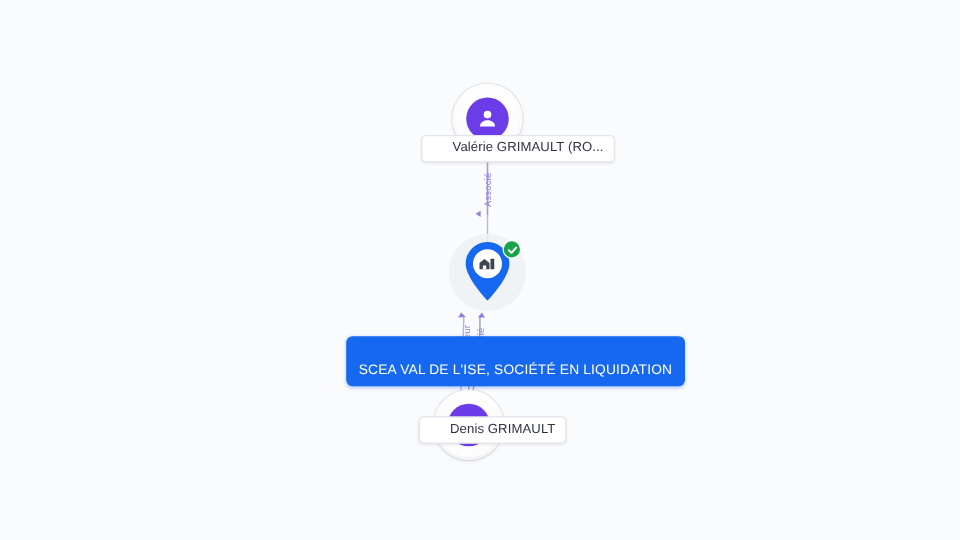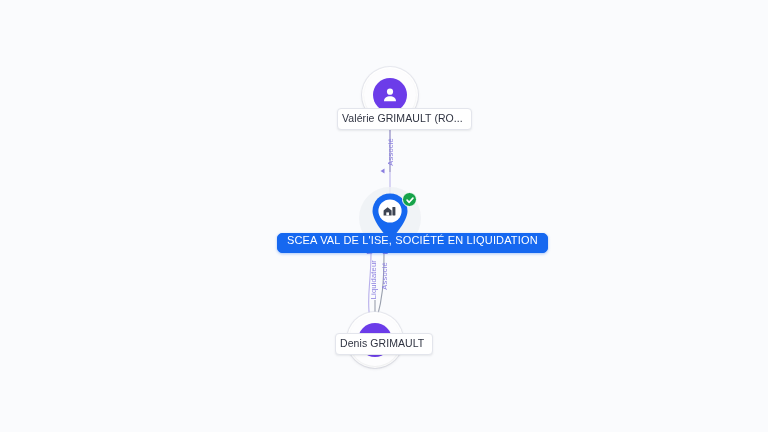--- a/index.html
+++ b/index.html
@@ -97,37 +97,38 @@
     justify-content: center;
     box-sizing: border-box;
   }
 
   
   .node-label {
     position: absolute;
     background: #ffffff;
     border: 1px solid #e3e5ec;
     border-radius: 4px;
-    padding: 3px 8px 4px 4px;
+    padding: 3px 8px 4px 24px;
     font-size: 10.5px;
     line-height: 13px;
     color: #2f3341;
     white-space: nowrap;
     box-shadow: 0 1px 2px rgba(60,64,80,0.10);
     letter-spacing: 0.08px;
   }
   .node-label.company {
     background: #1668f0;
     border: 1px solid #1668f0;
     border-radius: 5px;
     color: #ffffff;
     font-size: 11px;
-    padding: 0 9px 5px 9px;
+    padding: 20px 9px 5px 9px;
     letter-spacing: 0.15px;
     box-shadow: 0 1px 3px rgba(22,104,240,0.35);
+    margin-top: 36px;
   }
 
   
   .edge-label {
     position: absolute;
     font-size: 7.5px;
     color: #8b7fe0;
     letter-spacing: 0.2px;
     white-space: nowrap;
     writing-mode: vertical-rl;

